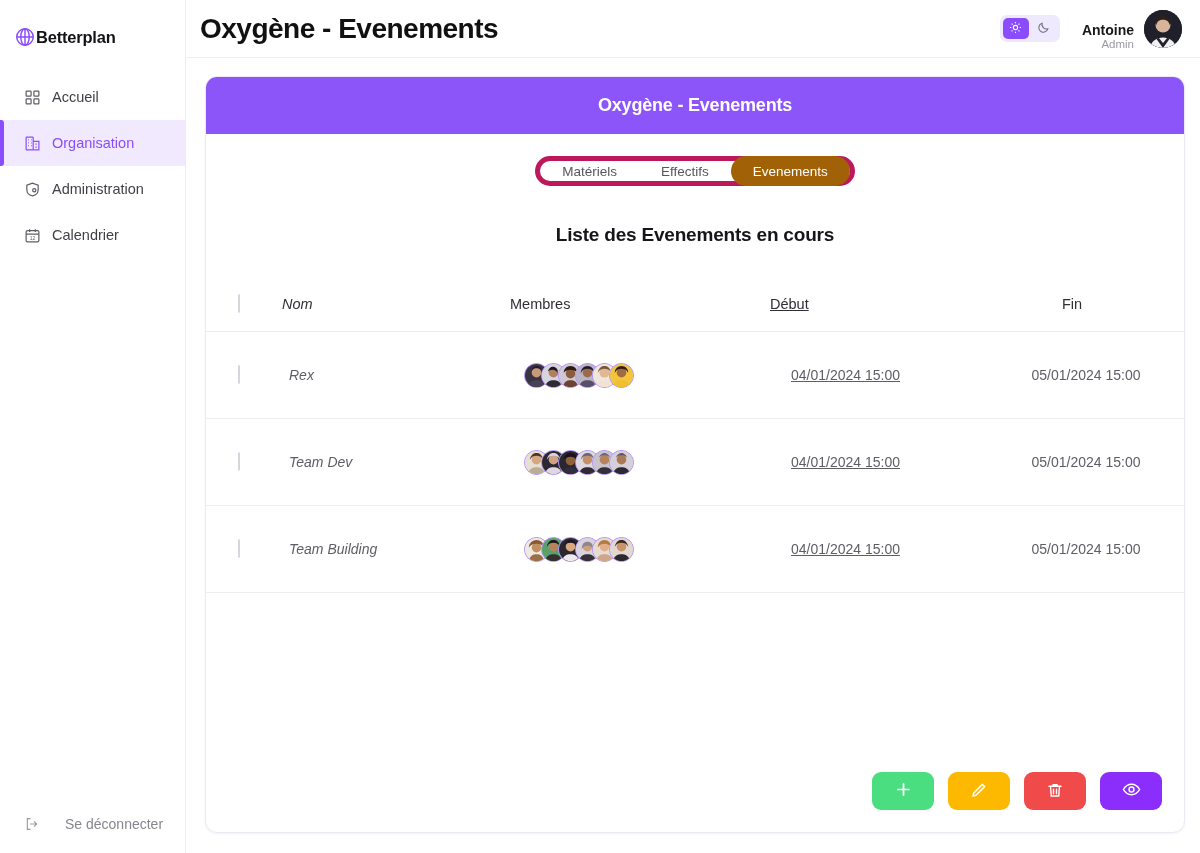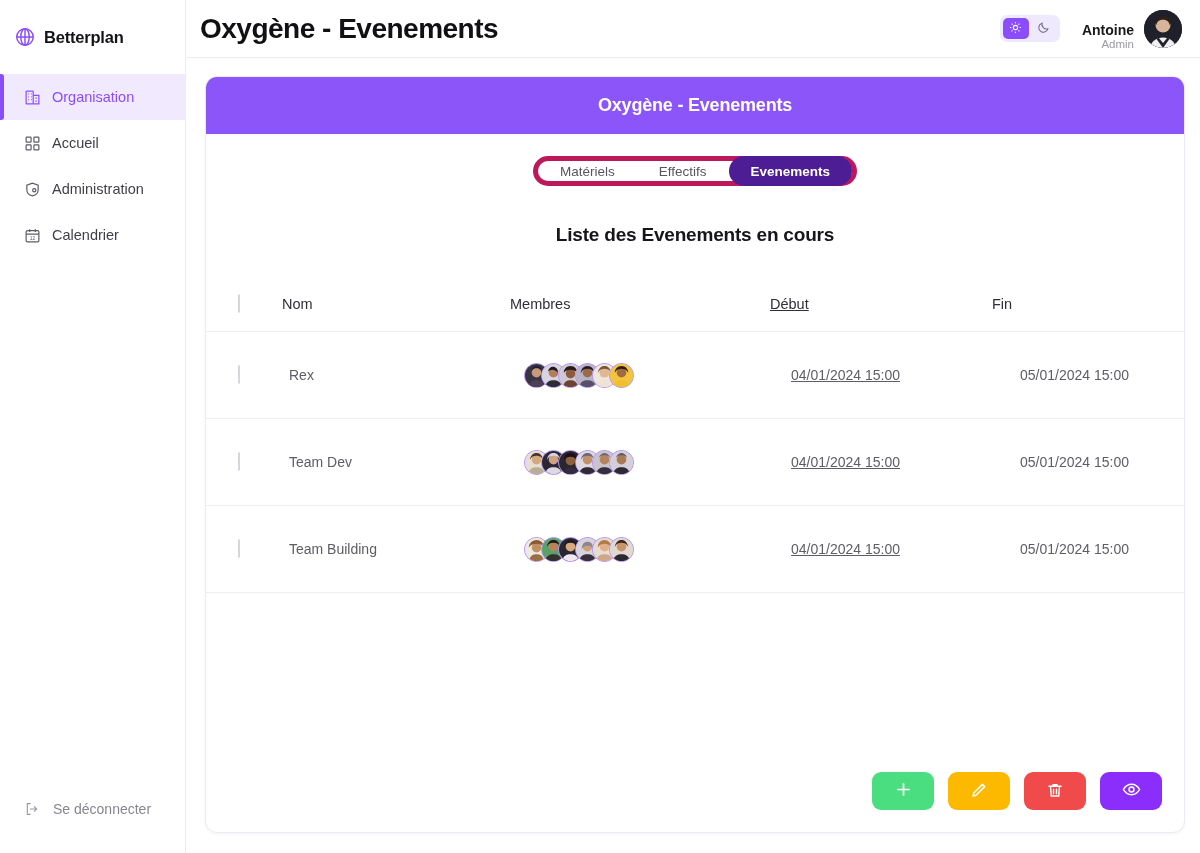--- a/index.html
+++ b/index.html
@@ -9,40 +9,40 @@
     background: #ffffff; overflow: hidden;
   }
   .app { display: flex; width: 1200px; height: 853px; }
 
   
   .sidebar {
     width: 186px; height: 853px; background: #ffffff;
     border-right: 1px solid #ececf1;
     display: flex; flex-direction: column; flex: 0 0 186px;
   }
-  .brand { display: flex; align-items: center; gap: 8px; padding: 16px 0 0 14px; height: 58px; text-align: right; }
+  .brand { display: flex; align-items: center; padding: 16px 0 0 14px; height: 58px; text-align: right; }
   .brand-logo { width: 22px; height: 22px; flex: 0 0 22px; }
   .brand-name { font-size: 16.5px; font-weight: 700; color: #141418; letter-spacing: -0.2px; }
 
   .nav { margin-top: 16px; display: flex; flex-direction: column; }
   .nav-item {
     position: relative; display: flex; align-items: center; gap: 11px;
     height: 46px; padding-left: 24px; font-size: 14.5px; color: #3f3f46;
     cursor: pointer; text-decoration: none;
   }
   .nav-item .ic { width: 17px; height: 17px; flex: 0 0 17px; display: block; }
   .nav-item .ic svg { display: block; }
   .nav-item.active { background: #f1eaff; color: #8b4dfc; font-weight: 500; }
   .nav-item.active::before {
     content: ""; position: absolute; left: 0; top: 0; bottom: 0;
     width: 4px; background: #8b4dfc; border-radius: 0 3px 3px 0;
   }
   .nav-spacer { flex: 1 1 auto; }
   .logout {
-    display: flex; gap: 13px;
+    display: flex; align-items: center; gap: 25px;
     height: 46px; padding-left: 24px; margin-bottom: 6px;
     font-size: 14px; color: #86868f; cursor: pointer;
   }
   .logout .ic { width: 16px; height: 16px; flex: 0 0 16px; }
 
   
   .main { flex: 1 1 auto; display: flex; flex-direction: column; min-width: 0; background: #ffffff; }
   .topbar {
     height: 58px; flex: 0 0 58px; display: flex; align-items: center;
     padding: 0 18px 0 14px; border-bottom: 1px solid #ececf1; background: #fff;
@@ -81,36 +81,36 @@
 
   .tabs-wrap { display: flex; justify-content: center; padding-top: 22px; }
   .tabs {
     display: flex; align-items: center; border: 5px solid #be185d;
     border-radius: 999px; height: 30px; padding: 0; background: #fff;
   }
   .tab {
     height: 30px; display: flex; align-items: center; padding: 0 22px;
     font-size: 13.5px; color: #56565e; border-radius: 999px; cursor: pointer; white-space: nowrap;
   }
-  .tab.active { background: #4c1d95; color: #fff; font-weight: 700; }
+  .tab.active { background: #a16207; color: #fff; font-weight: 400; }
 
   .list-title {
     text-align: center; font-size: 19px; font-weight: 700;
     color: #15151a; margin-top: 38px; letter-spacing: -0.2px;
   }
 
   .table { margin-top: 30px; }
   .trow { display: flex; align-items: center; padding: 0 32px; }
   .thead { height: 56px; border-bottom: 1px solid #ededf2; }
   .tbody-row { height: 87px; border-bottom: 1px solid #ededf2; gap: 7px; }
   .c-check { width: 44px; flex: 0 0 44px; }
-  .c-nom   { width: 228px; flex: 0 0 228px; }
+  .c-nom   { width: 228px; flex: 0 0 228px; font-style: italic; }
   .c-mem   { width: 260px; flex: 0 0 260px; }
   .c-deb   { width: 222px; flex: 0 0 222px; text-decoration: underline; }
-  .c-fin   { flex: 1 1 auto; }
+  .c-fin   { flex: 1 1 auto; text-align: center; }
   .th { font-size: 14.5px; color: #2f2f36; font-weight: 500; }
   .td { font-size: 14px; color: #5d5d66; }
   .checkbox {
     width: 19px; height: 19px; border: 1px solid #d6d6de;
     border-radius: 5px; background: #fff; cursor: pointer;
   }
   .stack { display: flex; align-items: center; }
   .stack .av {
     width: 25px; height: 25px; border-radius: 50%; border: 1.5px solid #b48bff;
     margin-left: -8px; overflow: hidden; background: #cfcfe0; flex: 0 0 25px;
@@ -143,41 +143,41 @@
           <circle cx="12" cy="12" r="9"></circle>
           <ellipse cx="12" cy="12" rx="4.6" ry="9"></ellipse>
           <path d="M3 12h18M12 3v18"></path>
         </svg>
       </span>
       <span class="brand-name">Betterplan</span>
     </div>
 
     <nav class="nav">
 
-      <a class="nav-item active">
-        <span class="ic">
-          <svg viewBox="0 0 24 24" width="17" height="17" fill="none" stroke="#8b4dfc" stroke-width="1.7">
-            <rect x="3" y="3" width="10" height="18" rx="1"></rect>
-              <path d="M13 9h8v12h-8"></path>
-            <path d="M6 7h1M10 7h1M6 11h1M10 11h1M6 15h1M10 15h1M16 13h2M16 17h2"></path>
-          </svg>
-        </span>
-        <span>Organisation</span>
-      </a>
-
       <a class="nav-item">
         <span class="ic">
           <svg viewBox="0 0 24 24" width="17" height="17" fill="none" stroke="#5c5c66" stroke-width="1.7">
             <rect x="3" y="3" width="7" height="7" rx="1"></rect>
               <rect x="14" y="3" width="7" height="7" rx="1"></rect>
             <rect x="3" y="14" width="7" height="7" rx="1"></rect>
               <rect x="14" y="14" width="7" height="7" rx="1"></rect>
           </svg>
         </span>
         <span>Accueil</span>
+      </a>
+
+      <a class="nav-item active">
+        <span class="ic">
+          <svg viewBox="0 0 24 24" width="17" height="17" fill="none" stroke="#8b4dfc" stroke-width="1.7">
+            <rect x="3" y="3" width="10" height="18" rx="1"></rect>
+              <path d="M13 9h8v12h-8"></path>
+            <path d="M6 7h1M10 7h1M6 11h1M10 11h1M6 15h1M10 15h1M16 13h2M16 17h2"></path>
+          </svg>
+        </span>
+        <span>Organisation</span>
       </a>
 
       <a class="nav-item">
         <span class="ic">
           <svg viewBox="0 0 24 24" width="17" height="17" fill="none" stroke="#5c5c66" stroke-width="1.7">
             <path d="M12 3 4 6v6c0 5 3.5 8.2 8 9 4.5-.8 8-4 8-9V6l-8-3z"></path>
             <circle cx="14.5" cy="13" r="2.3"></circle>
           </svg>
         </span>
         <span>Administration</span>

